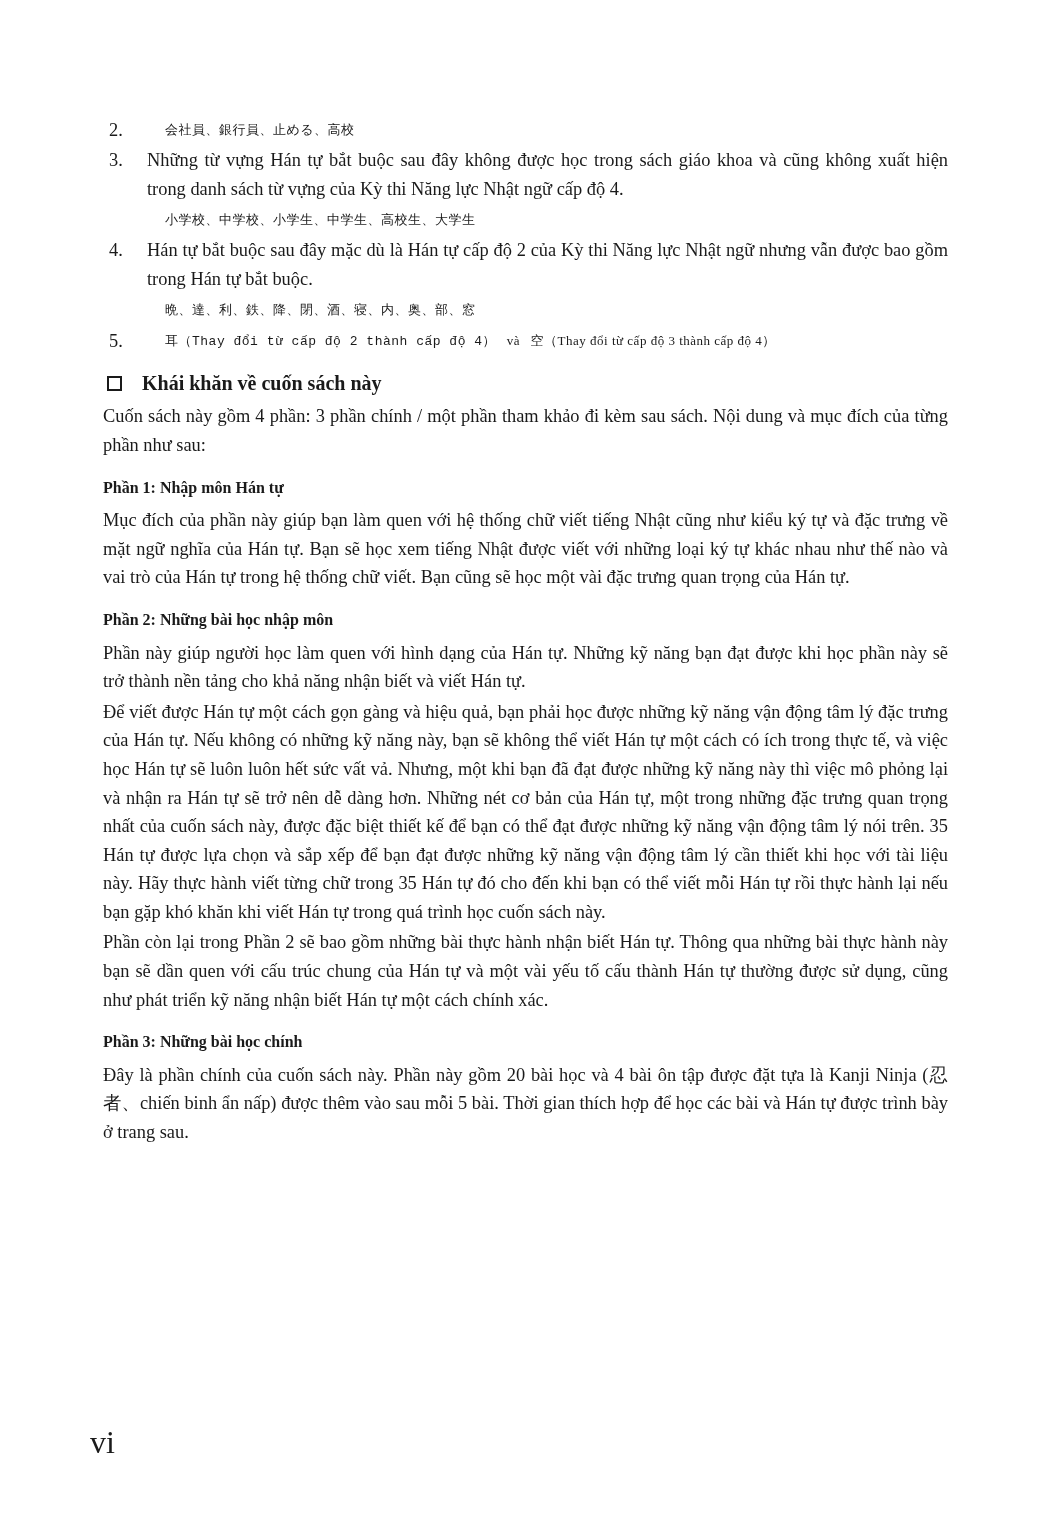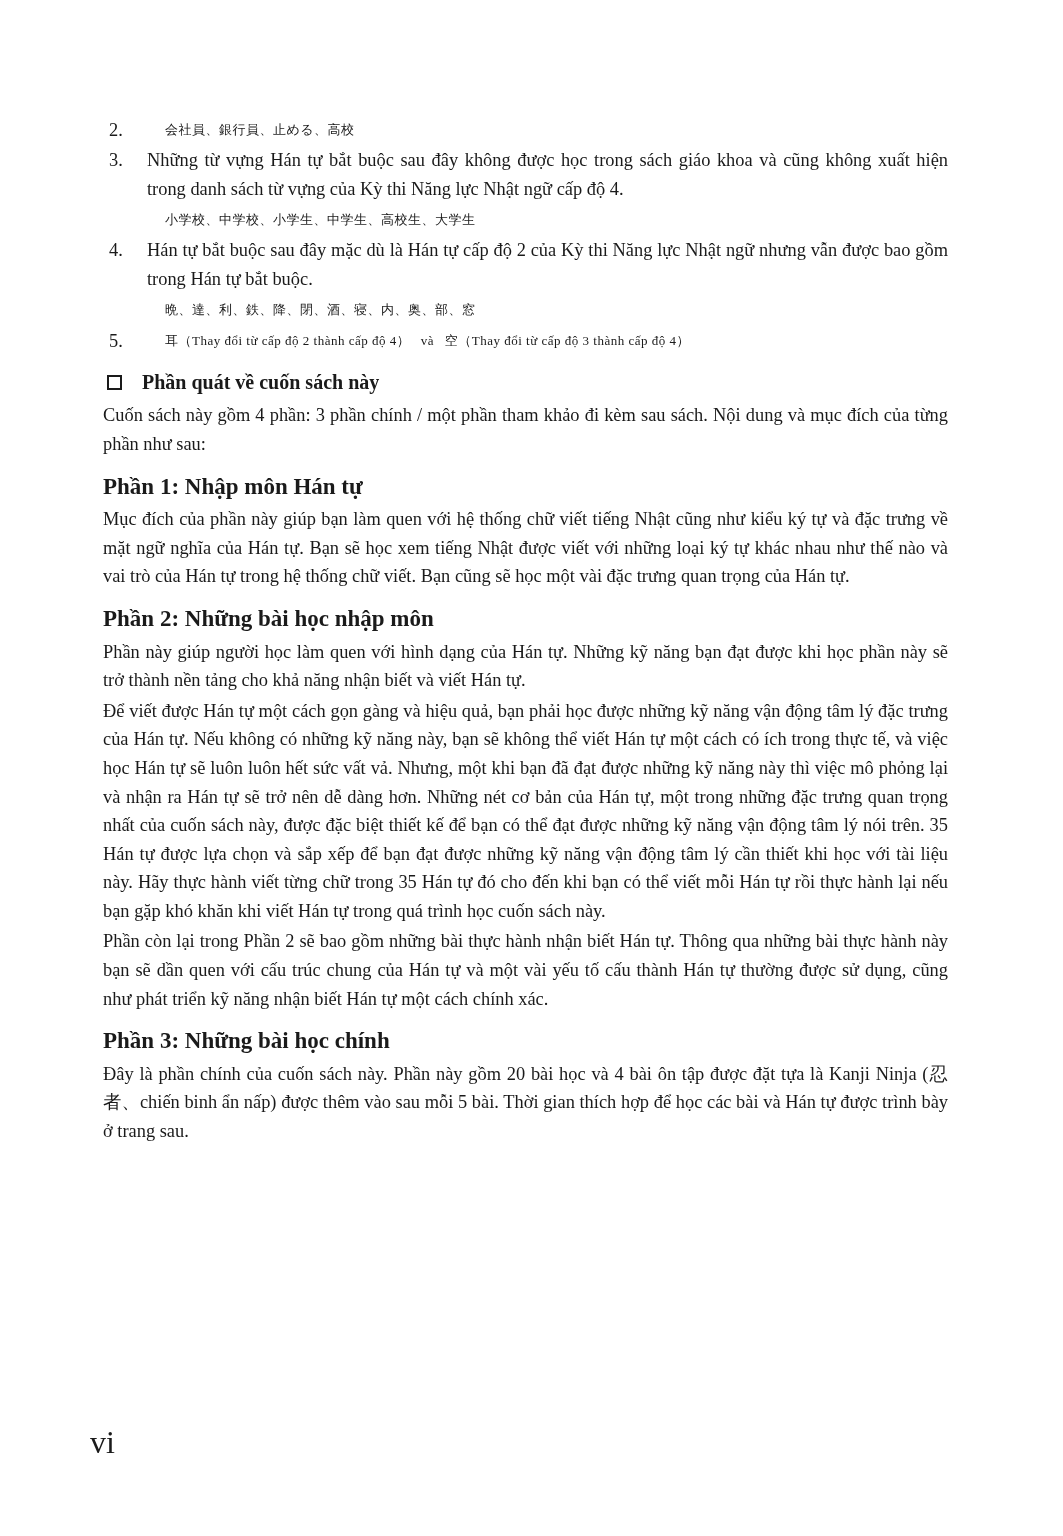--- a/index.html
+++ b/index.html
@@ -11,21 +11,21 @@
     .page { position: absolute; left: 0; top: 0; width: 1063px; height: 1536px; }
     .content { position: absolute; left: 103px; top: 113px; width: 845px; font-size: 18.4px; line-height: 28.6px; }
     .num-item { position: relative; padding-left: 44px; margin-bottom: 2px; }
     .num-item .num { position: absolute; left: 6px; top: 0; }
     .num-item p { margin: 0; text-align: justify; }
     .kanji-line { margin: 3px 0 0 18px; font-family: "DejaVu Sans", sans-serif; font-size: 13px; line-height: 28px; letter-spacing: 0.5px; }
     .kanji-line .jp { font-family: "DejaVu Sans", sans-serif; }
     .section-heading { margin: 12px 0 4px 0; font-weight: bold; font-size: 20px; line-height: 30px; display: flex; align-items: center; }
     .checkbox { display: inline-block; width: 15px; height: 15px; border: 2px solid #1a1a1a; margin: 0 20px 0 4px; box-sizing: border-box; }
     .para { margin: 0 0 2px 0; text-align: justify; }
-    .sub-heading { margin: 14px 0 4px 0; font-weight: bold; font-size: 23px; }
+    .sub-heading { margin: 14px 0 4px 0; font-weight: bold; font-size: 16px; }
     b { font-weight: normal; }
     i { font-style: italic; }
     .page-number { position: absolute; left: 90px; top: 1424px; font-size: 32px; }
   </style>
 </head>
 <body>
 
 <div class="page">
   <div class="content">
 
@@ -42,29 +42,29 @@
 
     <div class="num-item">
       <span class="num">4.</span>
       <p>Hán tự bắt buộc sau đây mặc dù là Hán tự cấp độ 2 của Kỳ thi Năng lực Nhật ngữ nhưng vẫn được bao gồm trong Hán tự bắt buộc.</p>
       <div class="kanji-line">晩、達、利、鉄、降、閉、酒、寝、内、奥、部、窓</div>
     </div>
 
     <div class="num-item">
       <span class="num">5.</span>
       <div class="kanji-line">
-        <span class="jp">耳</span><span style="font-family:Liberation Serif, serif;margin-top:16px;">（Thay đổi từ cấp độ 2 thành cấp độ 4）</span>
+        <span class="jp">耳</span><span style="font-family:Liberation Mono, monospace;margin-top:16px;">（Thay đổi từ cấp độ 2 thành cấp độ 4）</span>
         <span style="font-family:'Liberation Serif',serif; margin:0 6px;">và</span>
         <span class="jp">空</span><span style="font-family:'Liberation Serif',serif;margin-top:8px;">（Thay đổi từ cấp độ 3 thành cấp độ 4）</span>
       </div>
     </div>
 
     <div class="section-heading">
       <span class="checkbox"></span>
-      <span>Phần quát về cuốn sách này</span>
+      <span>Khái khăn về cuốn sách này</span>
     </div>
     <p class="para">Cuốn sách này gồm 4 phần: 3 phần chính / một phần tham khảo đi kèm sau sách. Nội dung và mục đích của từng phần như sau:</p>
 
     <div class="sub-heading">Phần 1: Nhập môn Hán tự</div>
     <p class="para"><span>Mục đích của phần này giúp bạn làm quen với </span><b>hệ thống chữ viết tiếng Nhật</b><span> cũng như </span><b>kiểu ký tự và đặc trưng về mặt ngữ nghĩa của Hán tự</b><span>. Bạn sẽ học xem tiếng Nhật được viết với những loại ký tự khác nhau như thế nào và vai trò của Hán tự trong hệ thống chữ viết. Bạn cũng sẽ học một vài đặc trưng quan trọng của Hán tự.</span></p>
 
     <div class="sub-heading">Phần 2: Những bài học nhập môn</div>
     <p class="para">Phần này giúp người học làm quen với hình dạng của Hán tự. Những kỹ năng bạn đạt được khi học phần này sẽ trở thành nền tảng cho khả năng nhận biết và viết Hán tự.</p>
     <p class="para"><span>Để viết được Hán tự một cách gọn gàng và hiệu quả, bạn phải học được những </span><b>kỹ năng vận động tâm lý đặc trưng của Hán tự</b><span>. Nếu không có những kỹ năng này, bạn sẽ không thể viết Hán tự một cách có ích trong thực tế, và việc học Hán tự sẽ luôn luôn hết sức vất vả. Nhưng, một khi bạn đã đạt được những kỹ năng này thì việc mô phỏng lại và nhận ra Hán tự sẽ trở nên dễ dàng hơn. Những nét cơ bản của Hán tự, một trong những đặc trưng quan trọng nhất của cuốn sách này, được đặc biệt thiết kế để bạn có thể đạt được những kỹ năng vận động tâm lý nói trên. 35 Hán tự được lựa chọn và sắp xếp để bạn đạt được những kỹ năng vận động tâm lý cần thiết khi học với tài liệu này. </span><b>Hãy thực hành viết từng chữ trong 35 Hán tự</b><span> đó cho đến khi bạn có thể viết mỗi Hán tự rồi thực hành lại nếu bạn gặp khó khăn khi viết Hán tự trong quá trình học cuốn sách này.</span></p>
     <p class="para">Phần còn lại trong Phần 2 sẽ bao gồm những bài thực hành nhận biết Hán tự. Thông qua những bài thực hành này bạn sẽ dần quen với cấu trúc chung của Hán tự và một vài yếu tố cấu thành Hán tự thường được sử dụng, cũng như phát triển kỹ năng nhận biết Hán tự một cách chính xác.</p>

